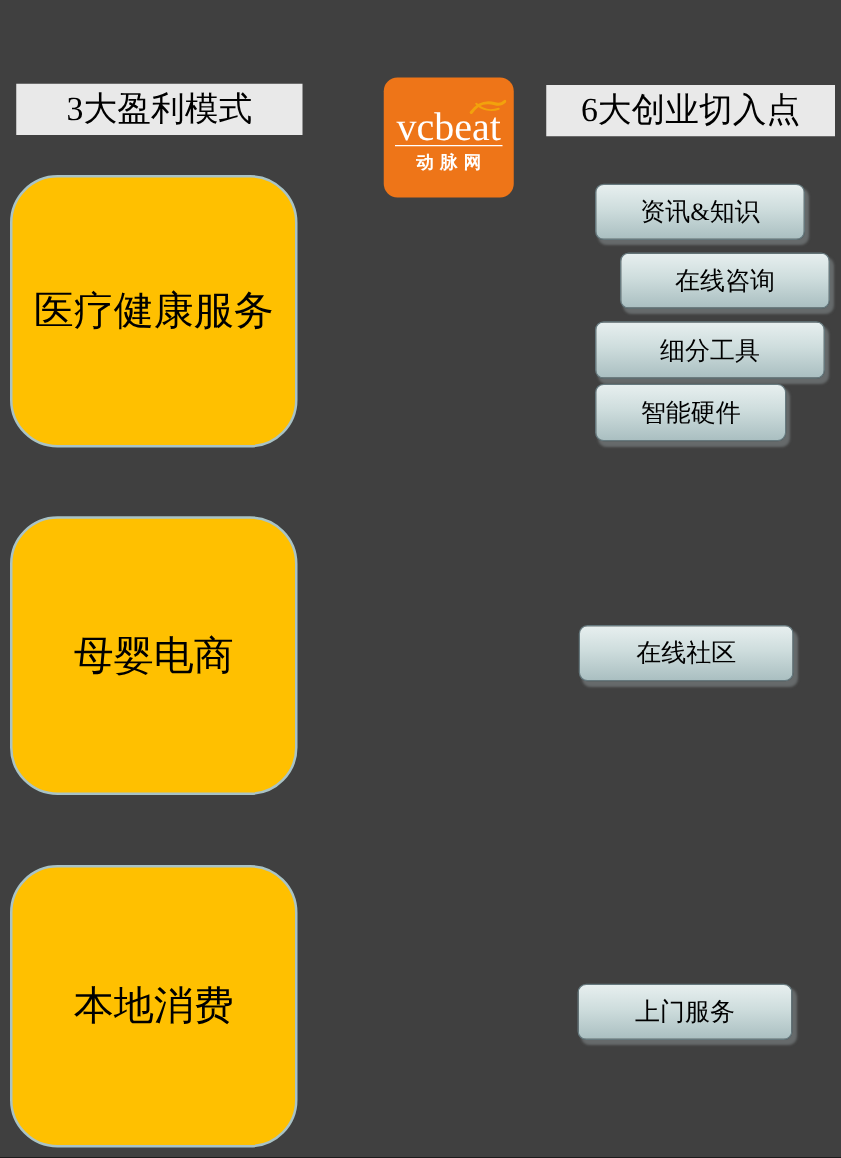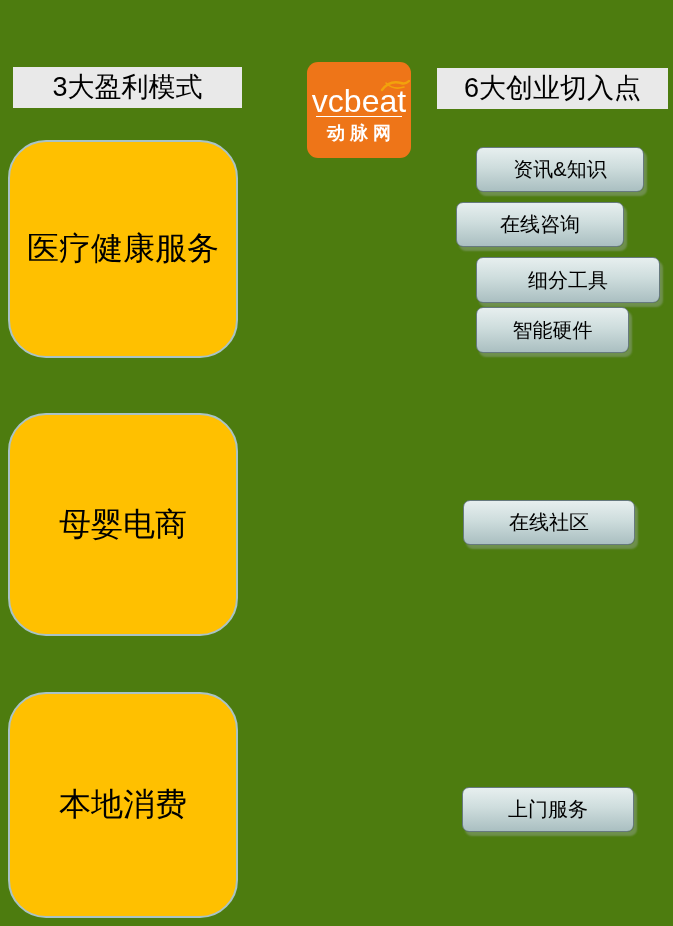--- a/index.html
+++ b/index.html
@@ -4,22 +4,22 @@
 <style>
   html, body {
     margin: 0;
     padding: 0;
     background: #000;
   }
   .canvas {
     position: relative;
     width: 673px;
     height: 926px;
-    background: #4d7c0f;
-    font-family: Liberation Sans, sans-serif;
+    background: #404040;
+    font-family: Liberation Serif, serif;
     overflow: hidden;
   }
   
   .col-header {
     position: absolute;
     height: 41px;
     background: #e9e9e9;
     color: #000;
     font-size: 27px;
     line-height: 41px;
@@ -61,21 +61,21 @@
   }
   .logo-divider {
     width: 86px;
     height: 1px;
     background: #ffffff;
     margin-top: 3px;
     margin-bottom: 4px;
   }
   .logo-cn {
     color: #ffffff;
-    font-size: 18px;
+    font-size: 14px;
     font-weight: bold;
     letter-spacing: 5px;
     margin-left: 5px; 
     white-space: nowrap;
   }
 
   
   .orange-box {
     position: absolute;
     left: 8px;
@@ -106,21 +106,21 @@
     box-sizing: border-box;
     box-shadow: 3px 4px 2px rgba(165,175,180,0.38);
     display: flex;
     align-items: center;
     justify-content: center;
     color: #000;
     font-size: 20px;
     white-space: nowrap;
   }
   .teal-box.t1 { left: 476px; top: 147px; width: 168px; }
-  .teal-box.t2 { left: 456px; top: 202px; width: 168px; }
+  .teal-box.t2 { left: 496px; top: 202px; width: 168px; }
   .teal-box.t3 { left: 476px; top: 257px; width: 184px; height: 46px; }
   .teal-box.t4 { left: 476px; top: 307px; width: 153px; height: 46px; }
   .teal-box.t5 { left: 463px; top: 500px; width: 172px; }
   .teal-box.t6 { left: 462px; top: 787px; width: 172px; }
 </style>
 </head>
 <body>
 
 <div class="canvas">
 

